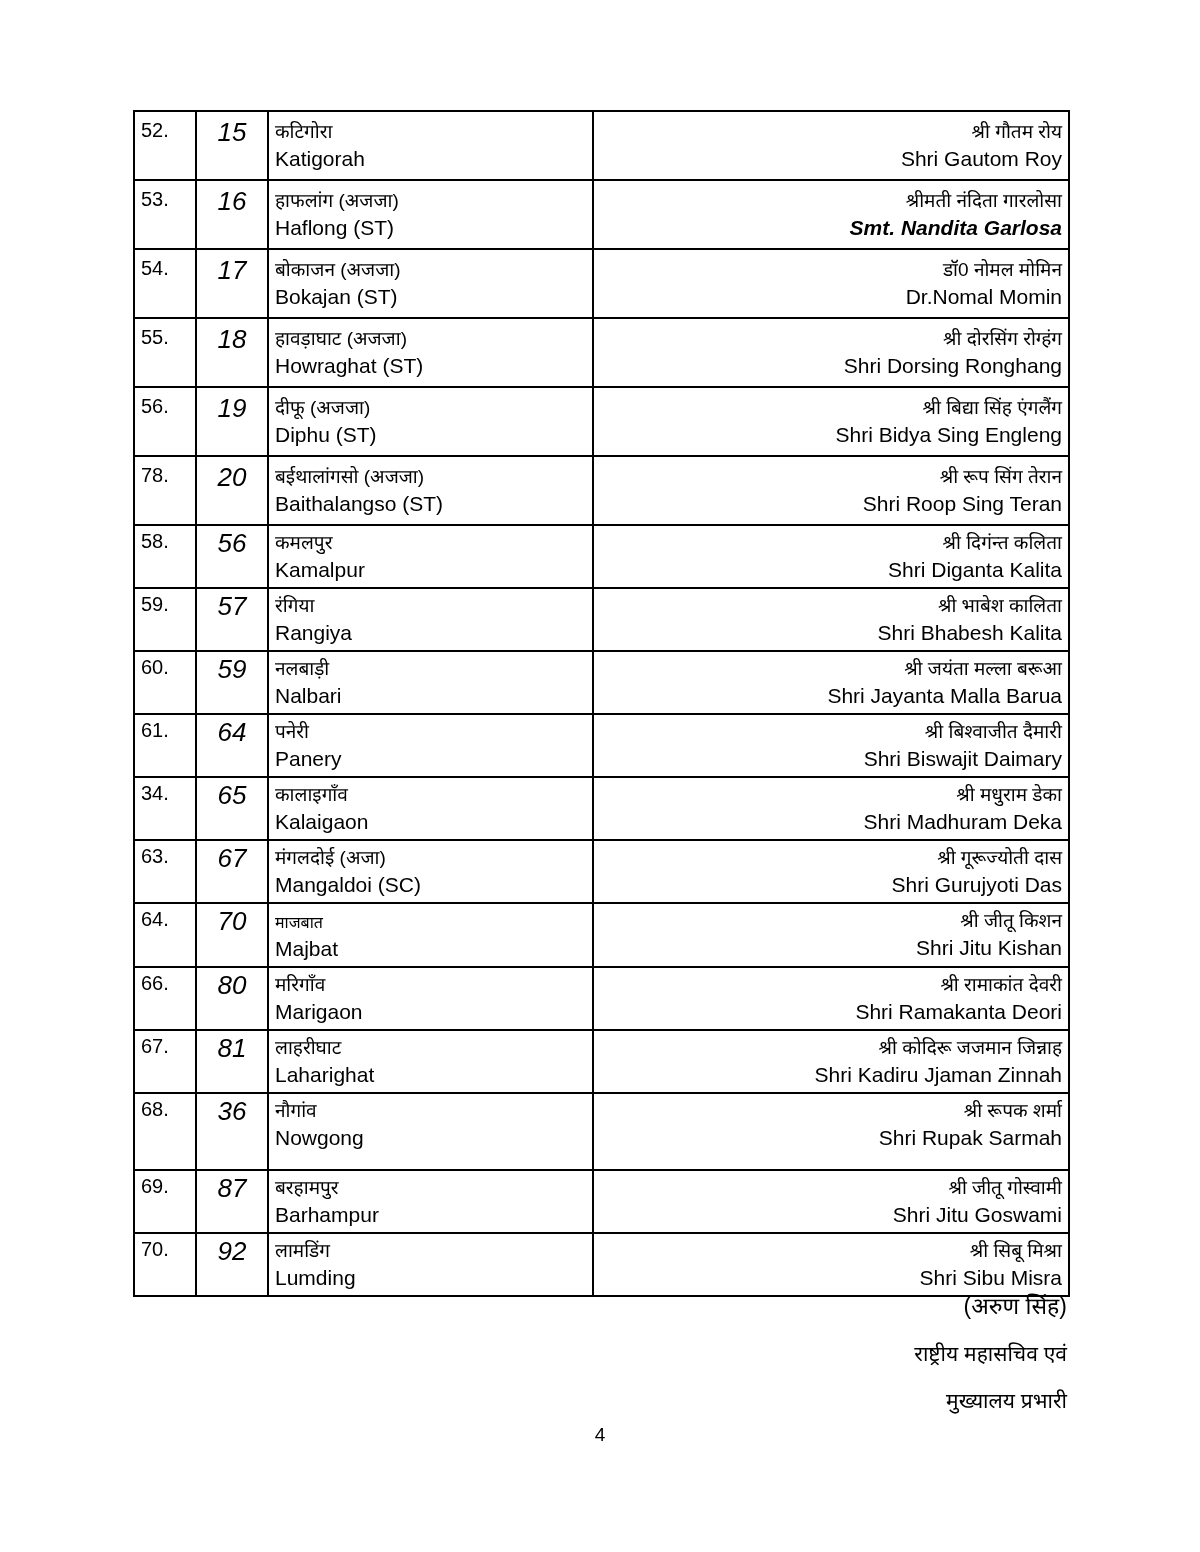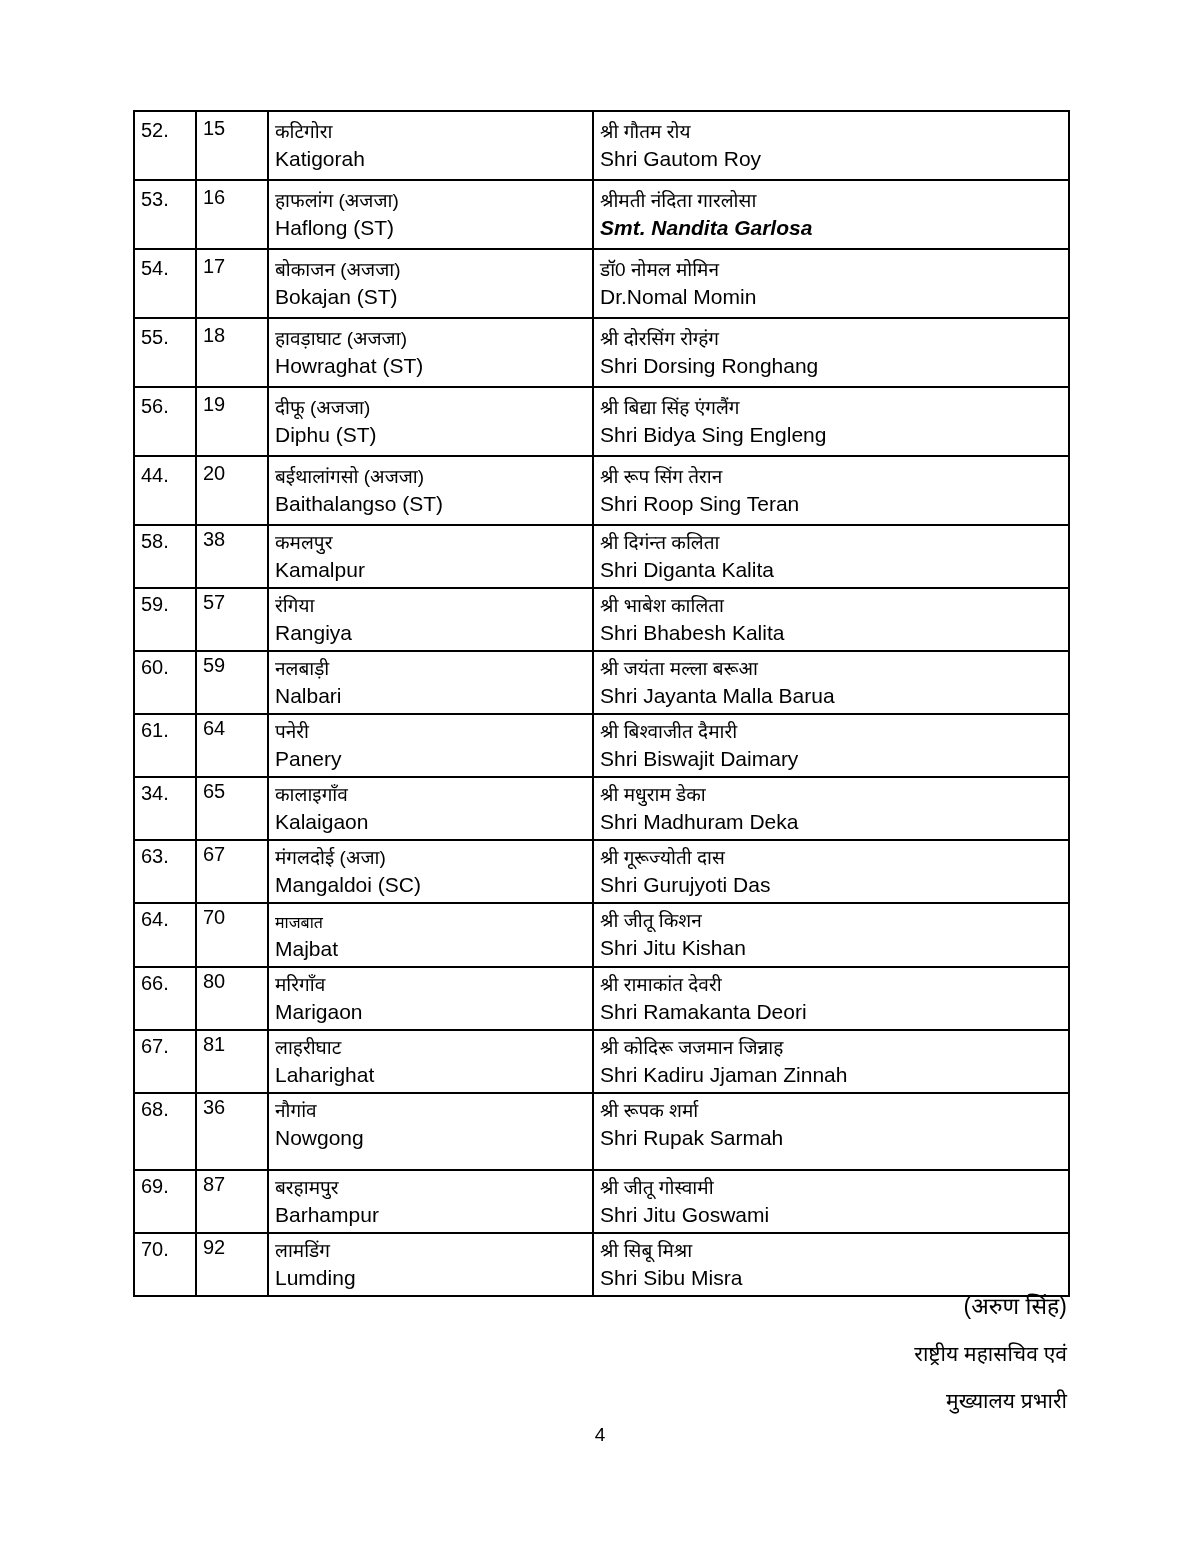--- a/index.html
+++ b/index.html
@@ -26,25 +26,27 @@
     vertical-align:top;
   }
   td.c-sl{
     padding-left:11px;
     font-size:20px;
     line-height:26px;
     padding-top:6px;
   }
   td.c-no{
     vertical-align:middle;
-    font-size:20px;
+    text-align:center;
+    font-size:26px;
     padding-top:10px;
+    font-style:italic;
   }
   td.c-const{padding-left:9px;}
-  td.c-cand{padding-left:9px;}
+  td.c-cand{padding-left:9px;text-align:right;}
   .hi{
     font-size:19px;
     line-height:26px;
     padding-top:2px;
   }
   .en{
     font-size:21px;
     line-height:28px;
   }
   .hi.small{font-size:16px;line-height:25px;padding-top:4px;}
@@ -147,35 +149,35 @@
         <div class="hi const-hi">दीफू  (अजजा)</div>
         <div class="en const-en">Diphu (ST)</div>
       </td>
       <td class="c-cand">
         <div class="hi cand-hi">श्री बिद्या सिंह एंगलैंग</div>
         <div class="en cand-en">Shri Bidya Sing Engleng</div>
       </td>
     </tr>
 
     <tr>
-      <td class="c-sl"><span>44.</span></td>
+      <td class="c-sl"><span>78.</span></td>
       <td class="c-no"><span>20</span></td>
       <td class="c-const">
         <div class="hi const-hi">बईथालांगसो  (अजजा)</div>
         <div class="en const-en">Baithalangso (ST)</div>
       </td>
       <td class="c-cand">
         <div class="hi cand-hi">श्री रूप सिंग तेरान</div>
         <div class="en cand-en">Shri Roop Sing Teran</div>
       </td>
     </tr>
 
     <tr>
       <td class="c-sl"><span>58.</span></td>
-      <td class="c-no"><span>38</span></td>
+      <td class="c-no"><span>56</span></td>
       <td class="c-const">
         <div class="hi const-hi">कमलपुर</div>
         <div class="en const-en">Kamalpur</div>
       </td>
       <td class="c-cand">
         <div class="hi cand-hi">श्री दिगंन्त कलिता</div>
         <div class="en cand-en">Shri Diganta Kalita</div>
       </td>
     </tr>
 

